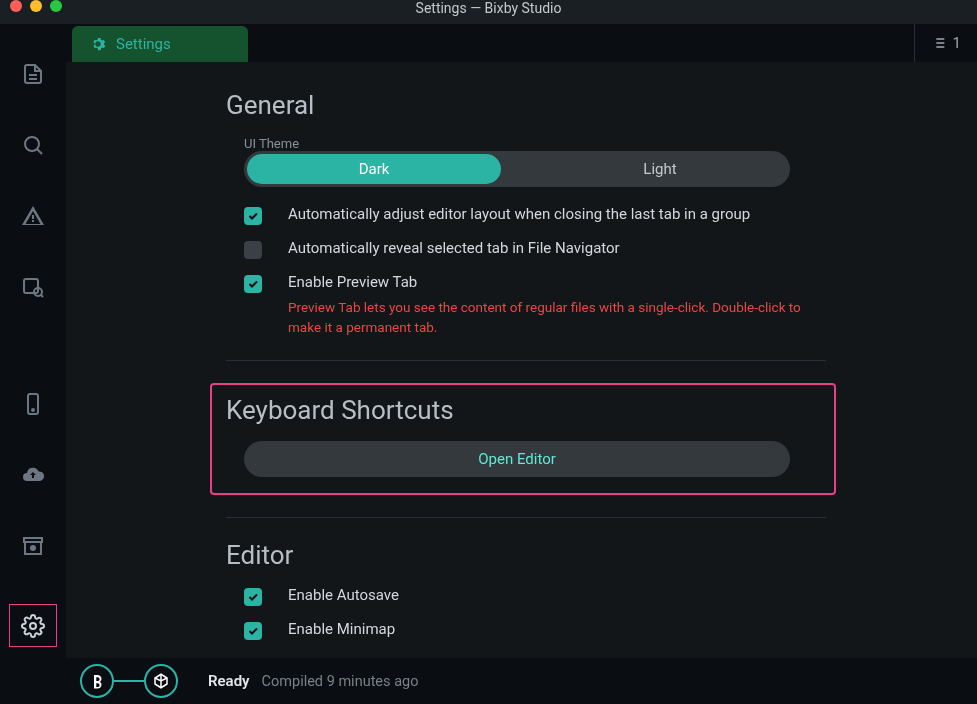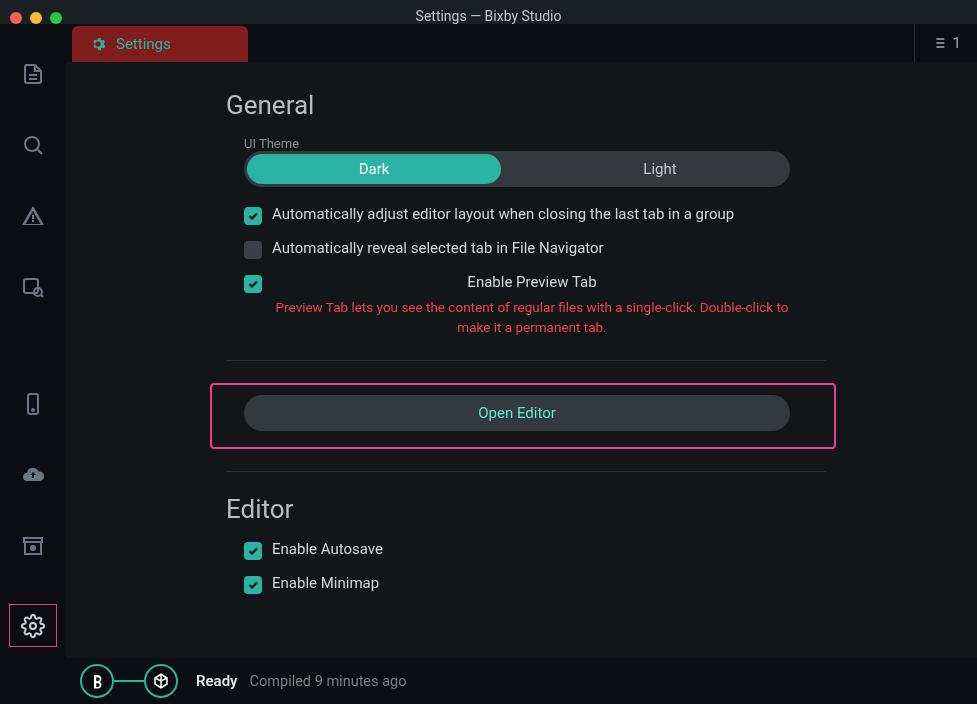--- a/index.html
+++ b/index.html
@@ -10,21 +10,21 @@
     width: 977px;
     height: 704px;
     overflow: hidden;
     display: flex;
     flex-direction: column;
   }
   .titlebar {
     height: 24px;
     background: #1a1f24;
     display: flex;
-    align-items: flex-end;
+    align-items: flex-start;
     position: relative;
   }
   .traffic-lights {
     display: flex;
     gap: 8px;
     padding-left: 10px;
   }
   .tl { width: 12px; height: 12px; border-radius: 50%; }
   .tl-red { background: #ff5f56; }
   .tl-yellow { background: #ffbd2e; }
@@ -76,21 +76,21 @@
     background: #121619;
     min-width: 0;
   }
   .tab-row {
     height: 38px;
     background: #0a0e12;
     display: flex;
     align-items: stretch;
   }
   .tab {
-    background: #7f1d1d;
+    background: #14532d;
     min-width: 176px;
     display: flex;
     align-items: center;
     gap: 10px;
     padding: 0 18px;
     color: #2bb3a3;
     border-radius: 6px 6px 0 0;
     margin-left: 6px;
     margin-top: 2px;
     font-size: 15px;
@@ -152,23 +152,22 @@
     padding: 6px 0;
     border-radius: 15px;
     font-size: 15px;
     color: #c4c8cc;
     cursor: pointer;
   }
   .seg-btn.active { background: #2bb3a3; color: #fff; }
   .check-row {
     display: flex;
     align-items: flex-start;
-    gap: 10px;
+    gap: 26px;
     margin-bottom: 14px;
-    text-align: center;
   }
   .checkbox {
     width: 18px;
     height: 18px;
     border-radius: 4px;
     background: #3a4046;
     flex-shrink: 0;
     margin-top: 2px;
     cursor: pointer;
     display: flex;
@@ -213,21 +212,21 @@
     display: flex;
     align-items: center;
     gap: 0;
   }
   .circle-icon {
     width: 34px; height: 34px; border: 2px solid #2bb3a3; border-radius: 50%;
     display: flex; align-items: center; justify-content: center; background: #0a0e12;
     color: #fff; position: relative; z-index: 2;
   }
   .connector { width: 30px; height: 2px; background: #2bb3a3; }
-  .status-text { font-size: 15px; font-weight: 600; color: #e4e8ec; margin-left: 6px; }
+  .status-text { font-size: 15px; font-weight: 600; color: #e4e8ec; margin-left: 18px; }
   .status-sub { font-size: 14.5px; color: #7a8086; }
 </style>
 </head>
 <body>
 
 <div class="titlebar">
   <div class="traffic-lights">
     <div class="tl tl-red"></div>
     <div class="tl tl-yellow"></div>
     <div class="tl tl-green"></div>
@@ -345,20 +344,21 @@
                     <div class="check-label">Enable Preview Tab</div>
                     <div class="check-desc">Preview Tab lets you see the content of regular files with a single-click. Double-click to make it a permanent tab.</div>
                   </div>
                 </div>
               </div>
           </div>
         </div>
         <div class="divider"></div>
 
         <div class="section highlighted">
+          <h2>Keyboard Shortcuts</h2>
           <div class="section-body">
             <div class="open-editor-btn">Open Editor</div>
           </div>
         </div>
         <div class="divider"></div>
 
         <div class="section">
           <h2>Editor</h2>
           <div class="section-body">
             <div id="editor-checks">

